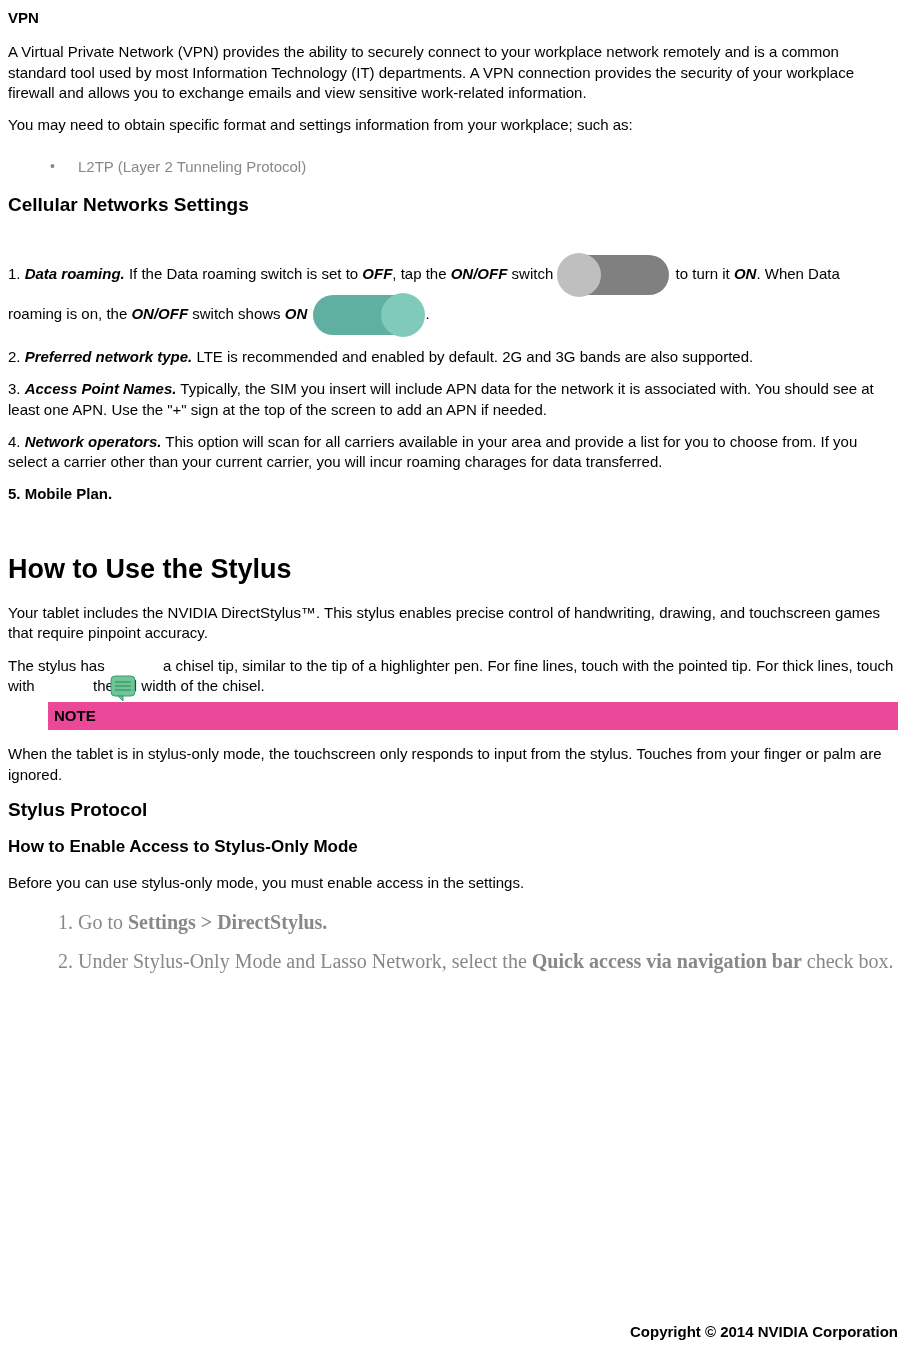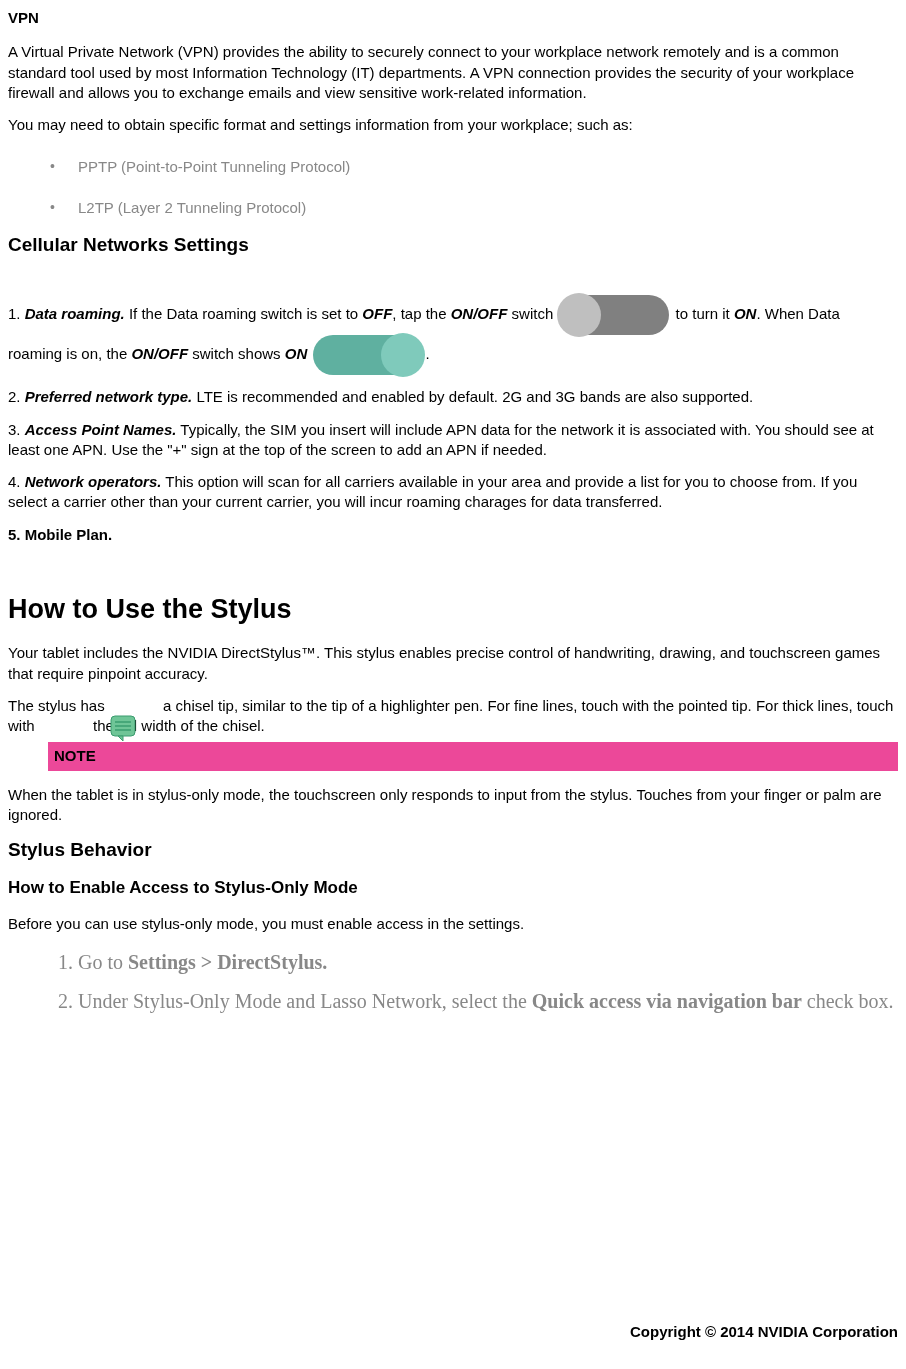--- a/index.html
+++ b/index.html
@@ -43,21 +43,20 @@
 </style>
 </head>
 <body>
 
 <div class="h-vpn">VPN</div>
 
 <p>A Virtual Private Network (VPN) provides the ability to securely connect to your workplace network remotely and is a common standard tool used by most Information Technology (IT) departments.  A VPN connection provides the security of your workplace firewall and allows you to exchange emails and view sensitive work-related information.</p>
 <p>You may need to obtain specific format and settings information from your workplace; such as:</p>
 
 <ul class="bul-list">
-  <li>PPTP (Point-to-Point Tunneling Protocol)</li>
   <li>L2TP (Layer 2 Tunneling Protocol)</li>
 </ul>
 
 <div class="h-sub">Cellular Networks Settings</div>
 
 <div class="cell-item first">
   <span>1. </span><b>Data roaming.</b><span> If the Data roaming switch is set to </span><b>OFF</b><span>, tap the </span><b>ON/OFF</b><span> switch </span><span class="toggle off"><span class="knob"></span></span><span> to turn it </span><b>ON</b><span>.  When Data roaming is on, the </span><b>ON/OFF</b><span> switch shows </span><b>ON</b><span> </span><span class="toggle on"><span class="knob"></span></span><span>.</span>
 </div>
 
 <div class="cell-item">
@@ -90,21 +89,21 @@
     </svg>
   </span>
 </div>
 
 <div class="note-box">
   <span class="note-label">NOTE</span>
 </div>
 
 <p>When the tablet is in stylus-only mode, the touchscreen only responds to input from the stylus. Touches from your finger or palm are ignored.</p>
 
-<div class="h-sub2">Stylus Behavior</div>
+<div class="h-sub2">Stylus Protocol</div>
 
 <div class="h-sub3">How to Enable Access to Stylus-Only Mode</div>
 
 <p>Before you can use stylus-only mode, you must enable access in the settings.</p>
 
 <ol class="serif">
   <li><span>Go to </span><span class="sb">Settings &gt; DirectStylus.</span></li>
   <li><span>Under Stylus-Only Mode and Lasso Network, select the </span><span class="sb">Quick access via navigation bar</span><span> check box.</span></li>
 </ol>
 

